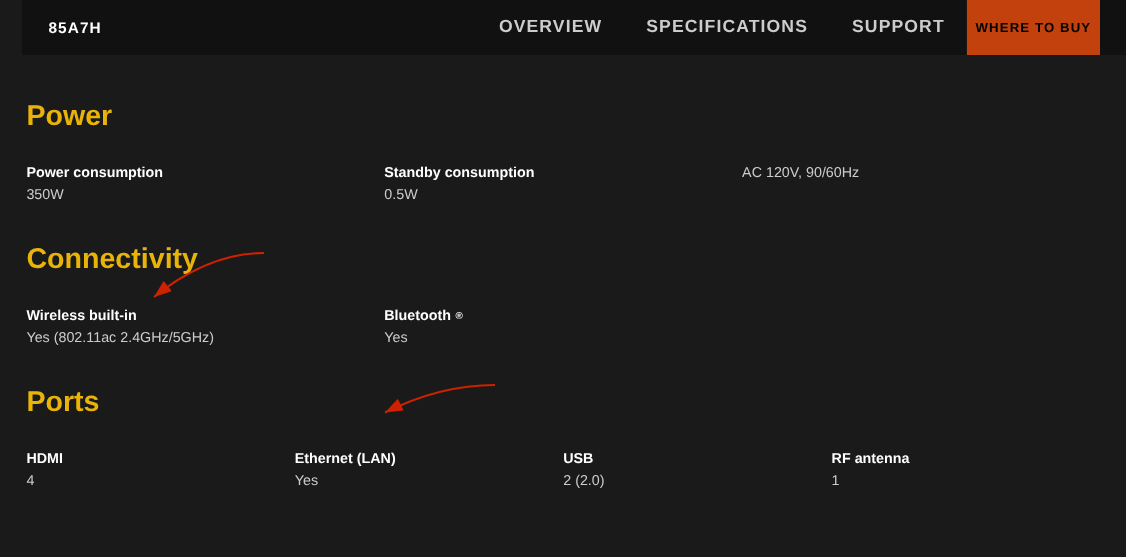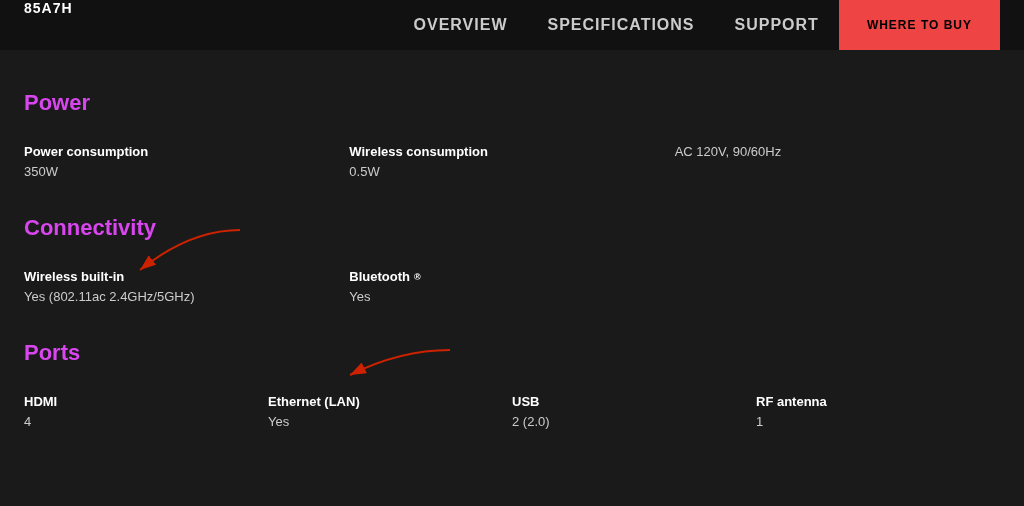--- a/index.html
+++ b/index.html
@@ -13,24 +13,26 @@
       color: #ffffff;
       font-family: 'Arial', sans-serif;
       width: 1024px;
       height: 506px;
       overflow: hidden;
     }
 
     
     .navbar {
       display: flex;
+      align-items: center;
       justify-content: space-between;
       background-color: #111111;
       height: 50px;
       padding: 0 24px;
+      margin-left: 20px;
     }
 
     .navbar-brand {
       font-size: 14px;
       font-weight: 600;
       color: #ffffff;
       letter-spacing: 1px;
     }
 
     .nav-links {
@@ -46,47 +48,47 @@
       letter-spacing: 1px;
       text-decoration: none;
       padding: 0 20px;
       height: 100%;
       display: flex;
       align-items: center;
       cursor: pointer;
     }
 
     .nav-link-wtb {
-      background-color: #ef4444;
+      background-color: #c2410c;
       color: #000000;
       font-size: 12px;
       font-weight: 700;
       letter-spacing: 1px;
-      padding: 0 28px;
+      padding: 0 8px;
       height: 100%;
       display: flex;
       align-items: center;
       cursor: pointer;
     }
 
     
     .main-content {
       padding: 40px 24px 24px 24px;
       position: relative;
     }
 
     
     .section {
       margin-bottom: 36px;
     }
 
     .section-title {
-      font-size: 22px;
+      font-size: 26px;
       font-weight: 700;
-      color: #d946ef;
+      color: #eab308;
       margin-bottom: 28px;
     }
 
     .spec-grid {
       display: flex;
       gap: 0;
     }
 
     .spec-col {
       flex: 1;
@@ -150,21 +152,21 @@
 <div class="main-content">
 
   <div class="section">
     <div class="section-title">Power</div>
     <div class="spec-grid">
       <div class="spec-col">
         <div class="spec-label">Power consumption</div>
         <div class="spec-value">350W</div>
       </div>
       <div class="spec-col">
-        <div class="spec-label">Wireless consumption</div>
+        <div class="spec-label">Standby consumption</div>
         <div class="spec-value">0.5W</div>
       </div>
       <div class="spec-col">
         <div class="spec-value">AC 120V, 90/60Hz</div>
       </div>
     </div>
   </div>
 
   <div class="section">
     <div class="section-title">Connectivity</div>

